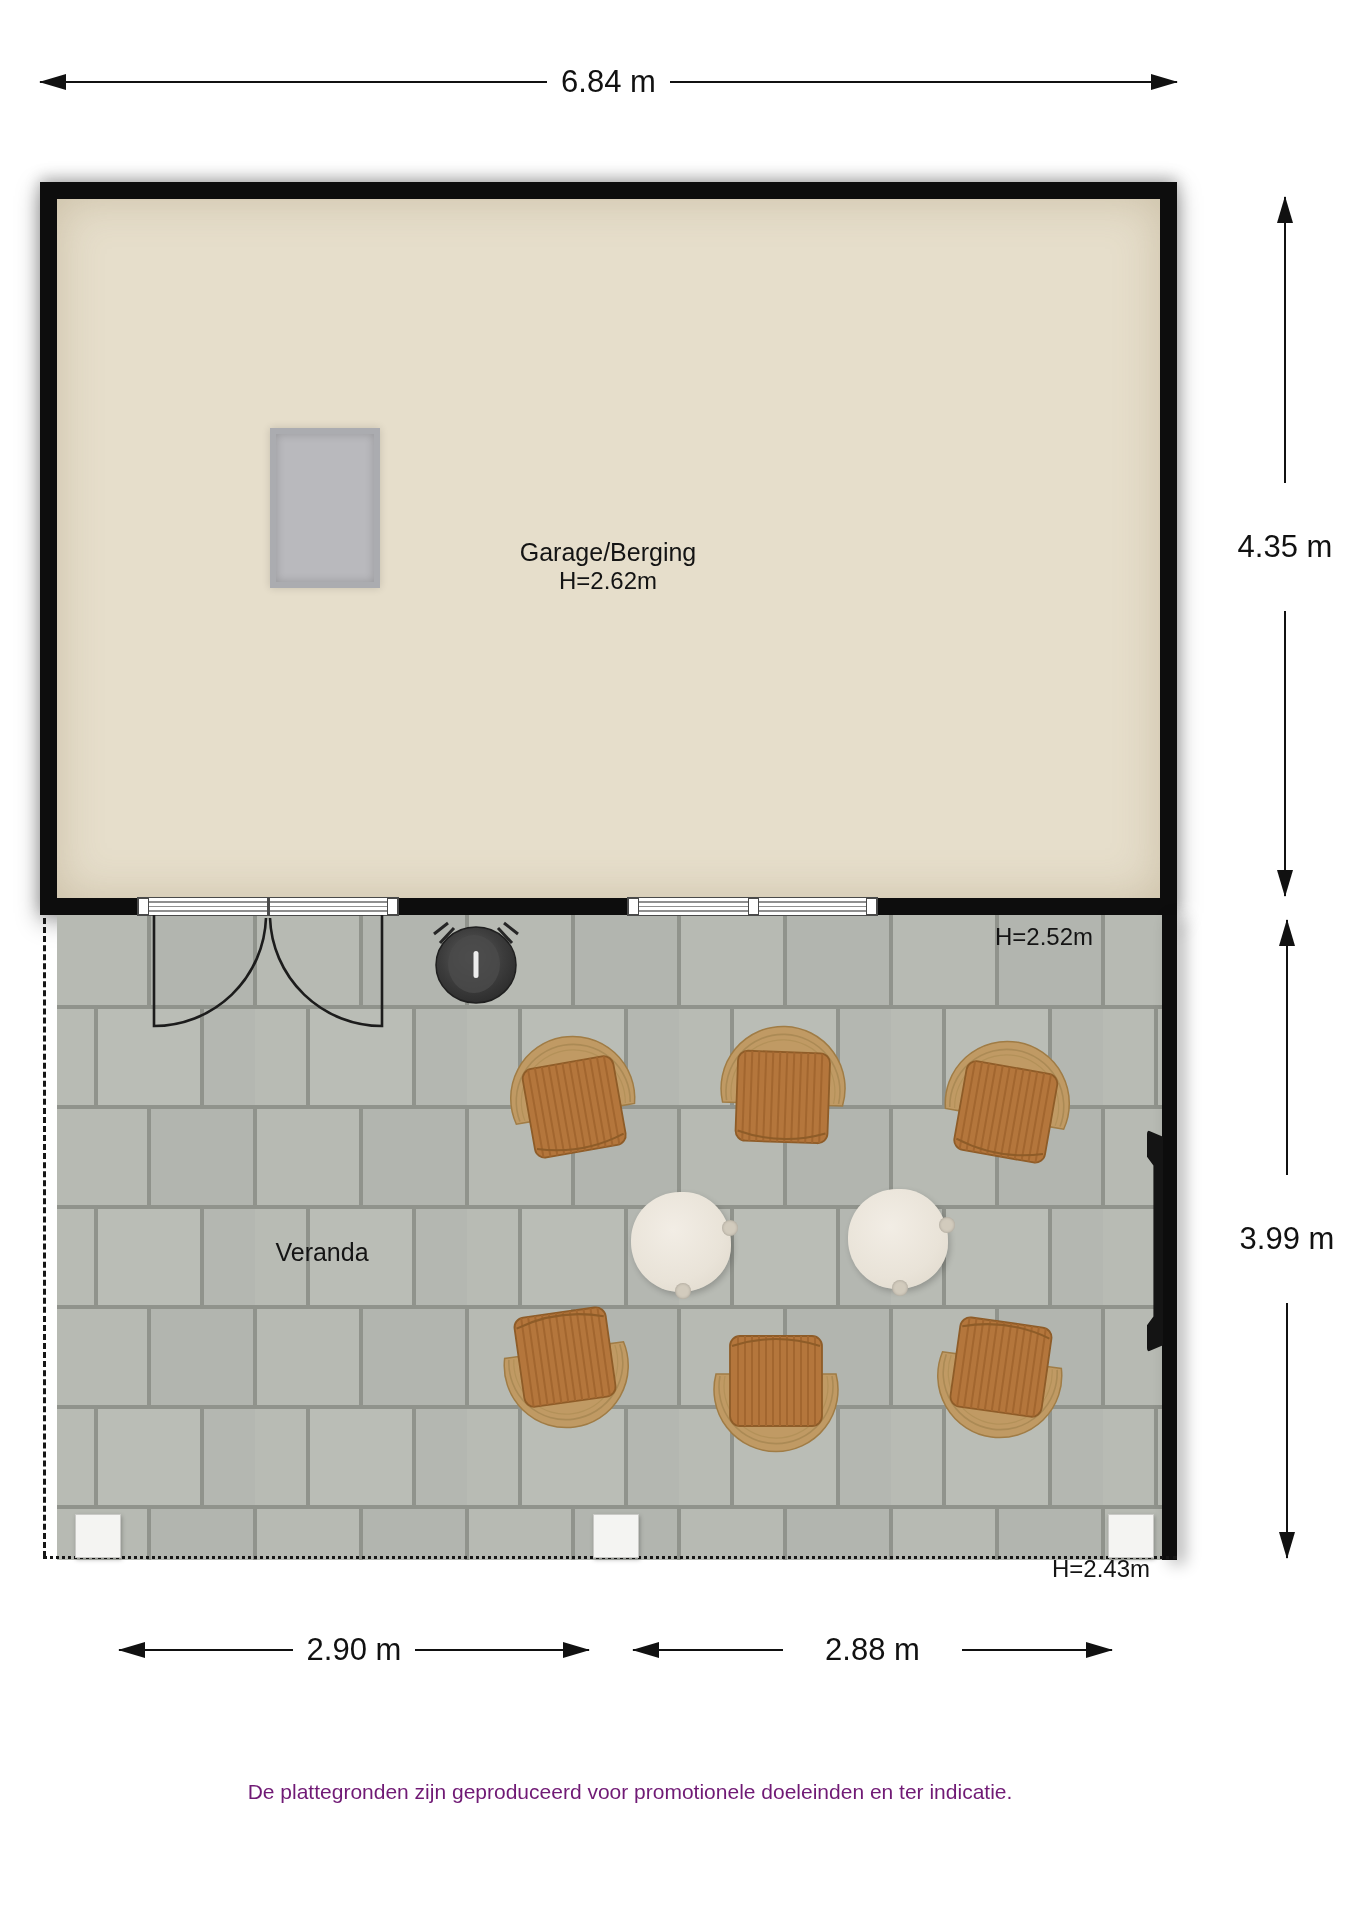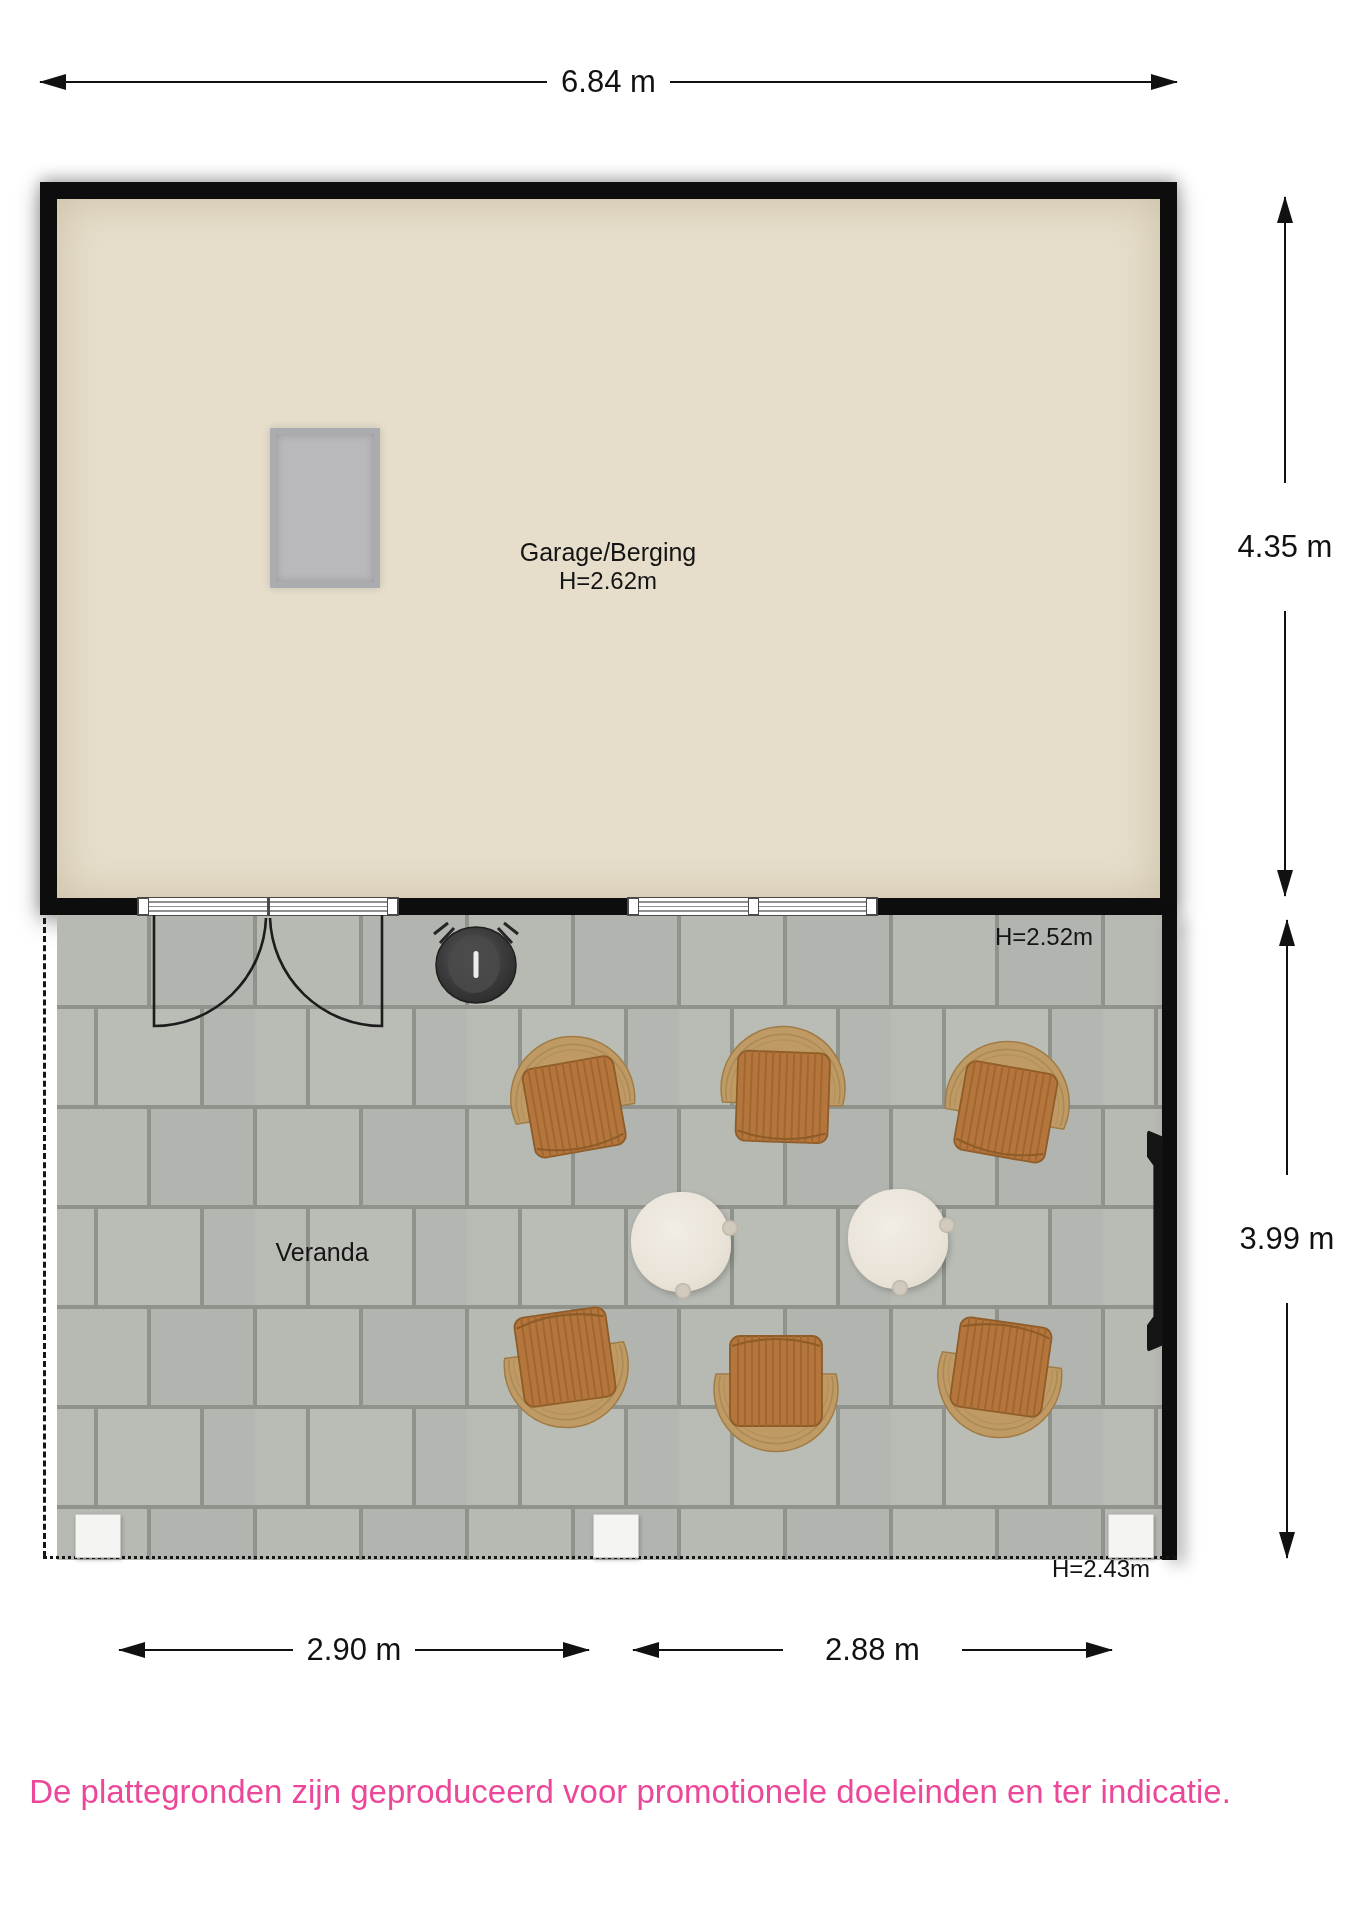--- a/index.html
+++ b/index.html
@@ -60,21 +60,21 @@
 
   .dim-v{position:absolute;display:flex;flex-direction:column;align-items:center;width:120px;z-index:7;gap:36px;}
   .dim-v .line{flex:1;width:0;border-left:2.6px solid #111;}
   .dim-v .dlab{padding:10px 0;font-size:31px;color:#111;white-space:nowrap;}
   .dim-v::before,.dim-v::after{content:"";position:absolute;left:50%;transform:translateX(-50%);
     border-left:8px solid transparent;border-right:8px solid transparent;}
   .dim-v::before{top:-1px;border-bottom:27px solid #111;}
   .dim-v::after{bottom:-1px;border-top:27px solid #111;}
 
   
-  .footer{left:10px;top:1772px;width:1240px;text-align:center;font-size:33px;line-height:40px;color:#ec4899;}
+  .footer{left:10px;top:1772px;width:1240px;text-align:center;font-size:21px;line-height:40px;color:#701a75;}
 </style>
 </head>
 <body>
 
 <div class="abs" style="left:0;top:0;width:1358px;height:1468px;">
 
   <div class="dim-h" style="left:40px;top:67px;width:1137px;">
     <span class="line"></span>
     <span class="dlab">6.84 m</span>
     <span class="line"></span>

